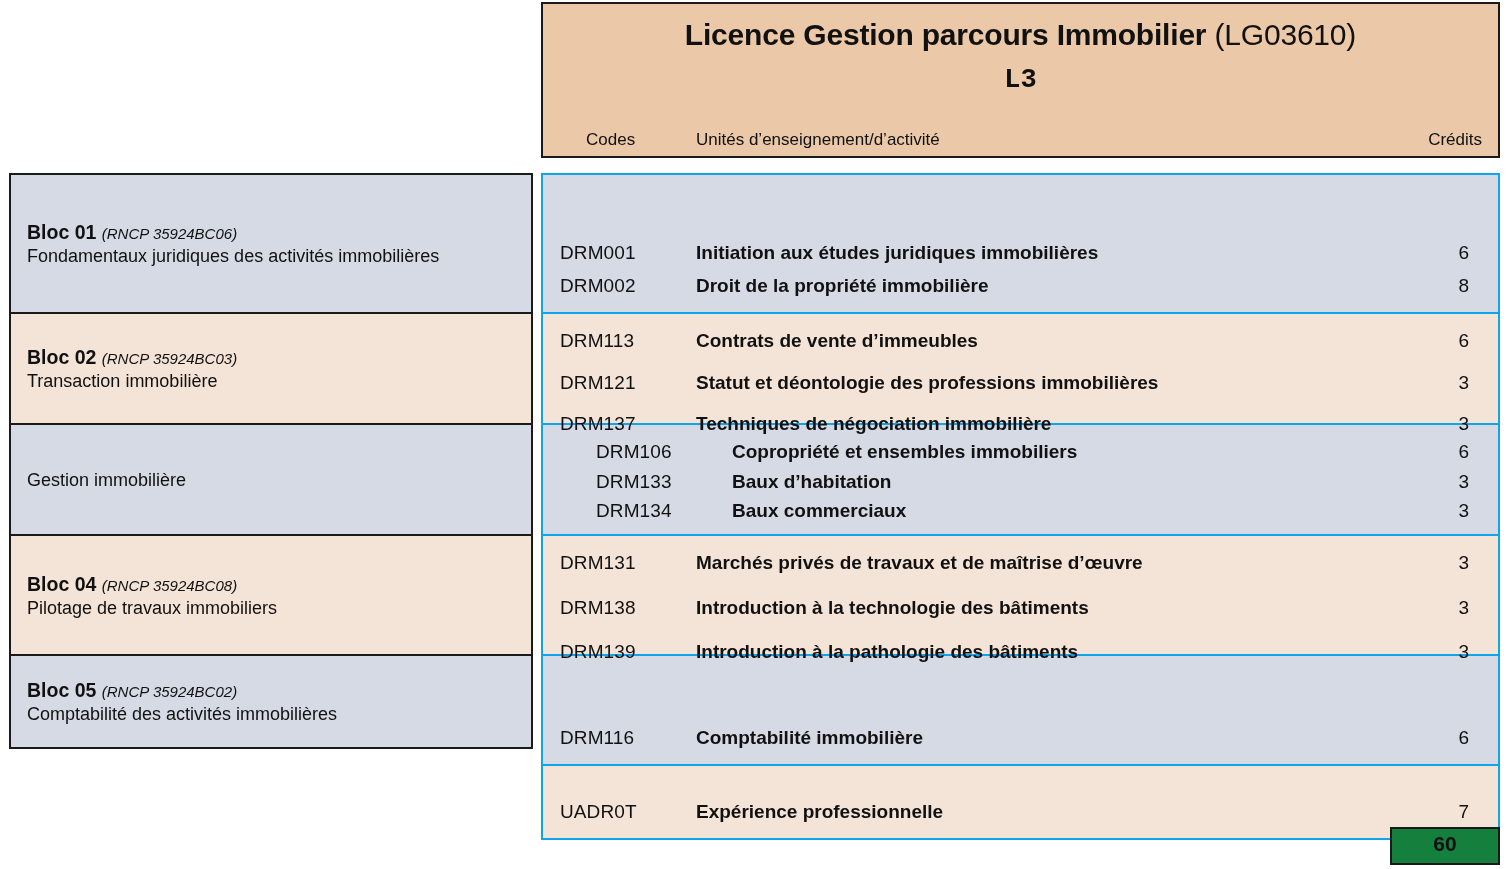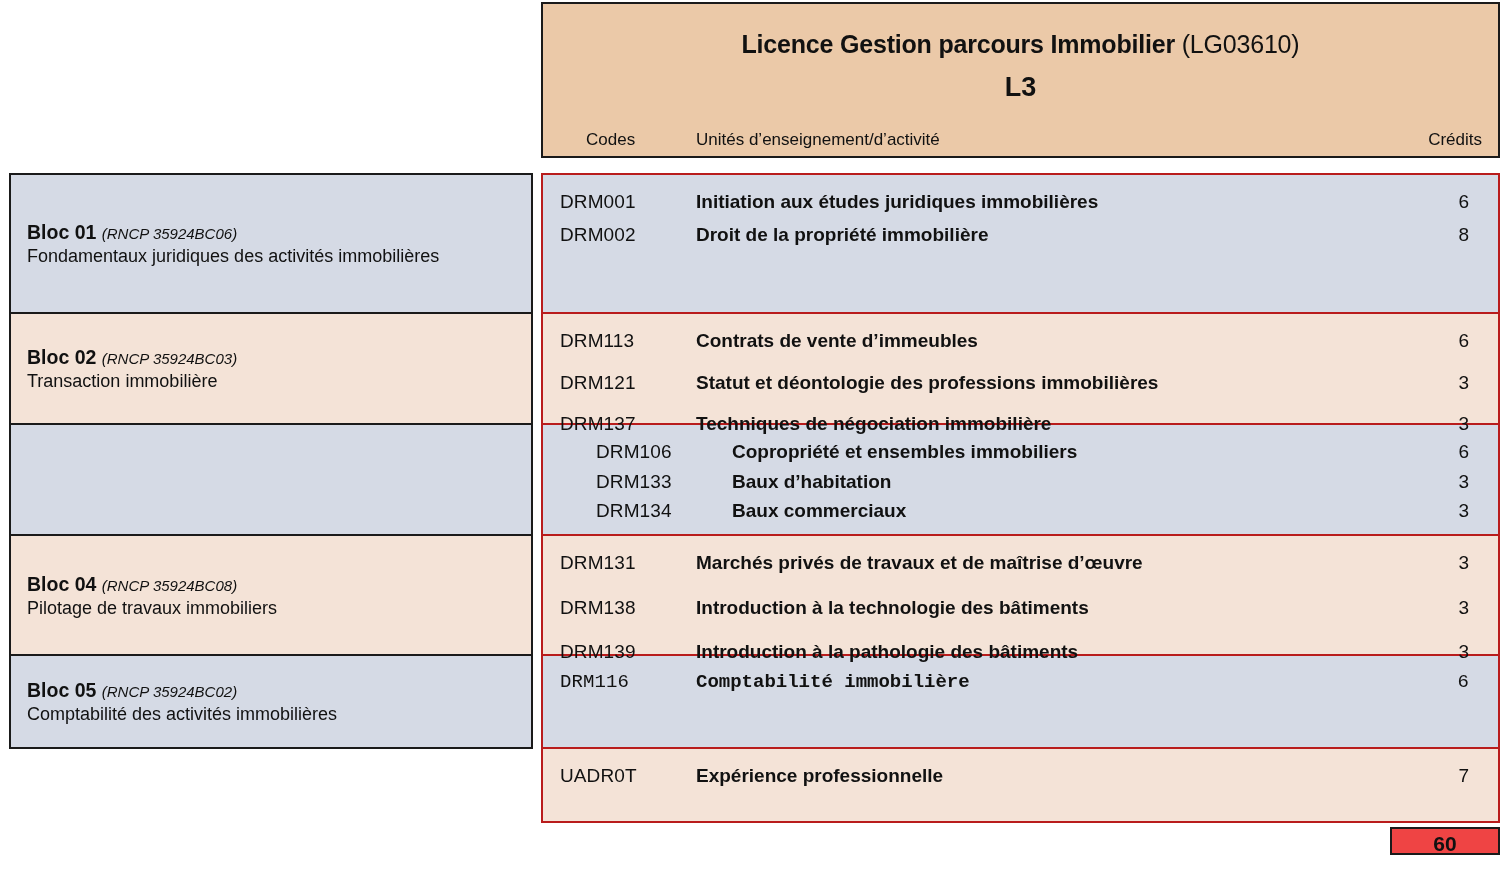--- a/index.html
+++ b/index.html
@@ -22,33 +22,34 @@
     left: 541px;
     top: 2px;
     width: 959px;
     height: 156px;
     background: #EBC9A8;
     border: 2px solid #1a1a1a;
     box-sizing: border-box;
   }
   .header-title {
     text-align: center;
-    font-size: 25px;
+    font-size: 30px;
     line-height: 1;
-    padding-top: 28px;
+    padding-top: 16px;
     letter-spacing: -0.2px;
   }
   .header-title .t-bold { font-weight: bold; }
   .header-title .t-code { font-weight: normal; }
   .header-level {
     text-align: center;
     font-size: 27px;
     font-weight: bold;
     padding-top: 17px;
     line-height: 1;
+    font-family: Liberation Mono, monospace;
   }
   .header-cols {
     position: absolute;
     left: 0;
     right: 0;
     top: 126px;
     height: 28px;
     font-size: 17px;
   }
   .hc-codes {
@@ -105,27 +106,27 @@
   }
 
   
   .right-col {
     position: absolute;
     left: 541px;
     top: 173px;
     width: 959px;
   }
   .ue-group {
-    border: 2px solid #b91c1c;
+    border: 2px solid #0ea5e9;
     box-sizing: border-box;
     padding: 10px 0 10px 0;
     margin-bottom: -2px;
     display: flex;
     flex-direction: column;
-    justify-content: flex-start;
+    justify-content: flex-end;
   }
   .ue-group.tint-blue { background: #D5DAE5; }
   .ue-group.tint-peach { background: #F4E3D7; gap: 36px; }
   .ue-row {
     position: relative;
     height: 33px;
     line-height: 33px;
     font-size: 19px;
   }
   .ue-code {
@@ -150,22 +151,22 @@
     font-weight: normal;
     font-size: 19px;
   }
 
   
   .total-box {
     position: absolute;
     left: 1390px;
     top: 827px;
     width: 110px;
-    height: 28px;
-    background: #ef4444;
+    height: 38px;
+    background: #15803d;
     border: 2px solid #1a1a1a;
     box-sizing: border-box;
     text-align: center;
     font-size: 21px;
     font-weight: bold;
     line-height: 30px;
   }
 </style>
 </head>
 <body>
@@ -185,20 +186,21 @@
 <div class="left-col">
     <div class="bloc-cell tint-blue" style="height: 141px;">
       <div class="bloc-line1"><span class="bloc-name">Bloc 01</span> <span class="bloc-rncp">(RNCP 35924BC06)</span></div>
       <div class="bloc-line2">Fondamentaux juridiques des activités immobilières</div>
     </div>
     <div class="bloc-cell tint-peach" style="height: 113px;">
       <div class="bloc-line1"><span class="bloc-name">Bloc 02</span> <span class="bloc-rncp">(RNCP 35924BC03)</span></div>
       <div class="bloc-line2">Transaction immobilière</div>
     </div>
     <div class="bloc-cell tint-blue" style="height: 113px;">
+      <div class="bloc-line2">Gestion immobilière</div>
     </div>
     <div class="bloc-cell tint-peach" style="height: 122px;">
       <div class="bloc-line1"><span class="bloc-name">Bloc 04</span> <span class="bloc-rncp">(RNCP 35924BC08)</span></div>
       <div class="bloc-line2">Pilotage de travaux immobiliers</div>
     </div>
     <div class="bloc-cell tint-blue" style="height: 95px;">
       <div class="bloc-line1"><span class="bloc-name">Bloc 05</span> <span class="bloc-rncp">(RNCP 35924BC02)</span></div>
       <div class="bloc-line2">Comptabilité des activités immobilières</div>
     </div>
   </div>
@@ -260,21 +262,21 @@
         <span class="ue-code">DRM138</span>
         <span class="ue-label">Introduction à la technologie des bâtiments</span>
         <span class="ue-credit">3</span>
       </div>
       <div class="ue-row">
         <span class="ue-code">DRM139</span>
         <span class="ue-label">Introduction à la pathologie des bâtiments</span>
         <span class="ue-credit">3</span>
       </div>
     </div>
-    <div class="ue-group tint-blue" style="height: 95px; font-family: Liberation Mono, monospace;">
+    <div class="ue-group tint-blue" style="height: 112px;">
       <div class="ue-row">
         <span class="ue-code">DRM116</span>
         <span class="ue-label">Comptabilité immobilière</span>
         <span class="ue-credit">6</span>
       </div>
     </div>
     <div class="ue-group tint-peach" style="height: 76px;">
       <div class="ue-row">
         <span class="ue-code">UADR0T</span>
         <span class="ue-label">Expérience professionnelle</span>

